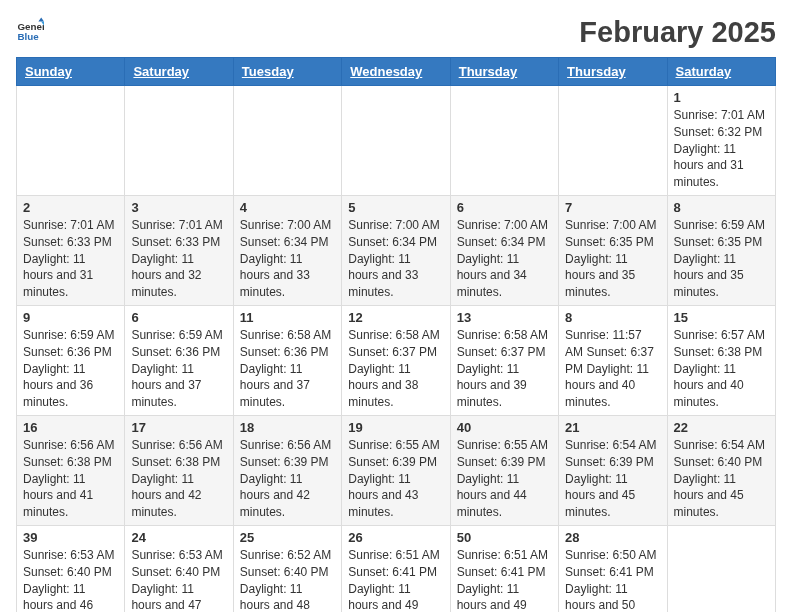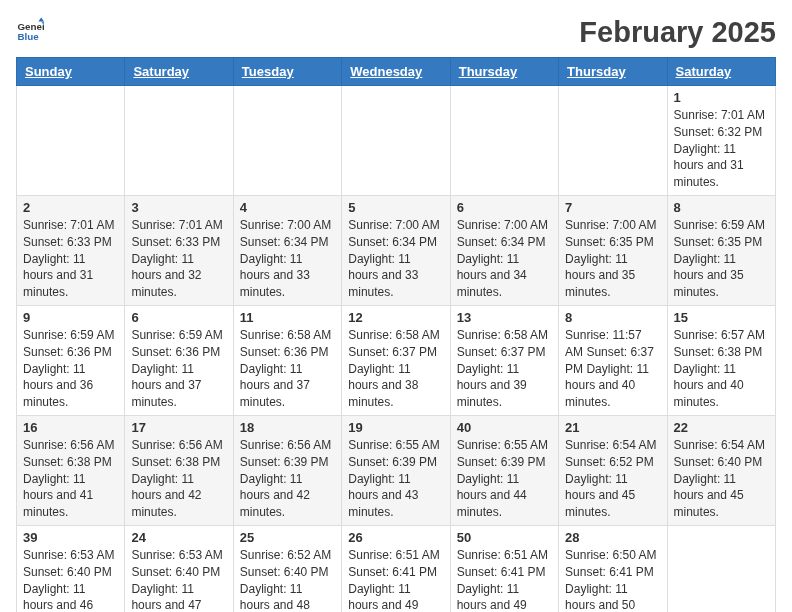--- a/index.html
+++ b/index.html
@@ -259,21 +259,21 @@
         <td>
           <span class="day-number">40</span>
           <div class="day-info">Sunrise: 6:55 AM
 Sunset: 6:39 PM
 Daylight: 11 hours
 and 44 minutes.</div>
         </td>
         <td>
           <span class="day-number">21</span>
           <div class="day-info">Sunrise: 6:54 AM
-Sunset: 6:52 PM
+Sunset: 6:39 PM
 Daylight: 11 hours
 and 45 minutes.</div>
         </td>
         <td>
           <span class="day-number">22</span>
           <div class="day-info">Sunrise: 6:54 AM
 Sunset: 6:40 PM
 Daylight: 11 hours
 and 45 minutes.</div>
         </td>

